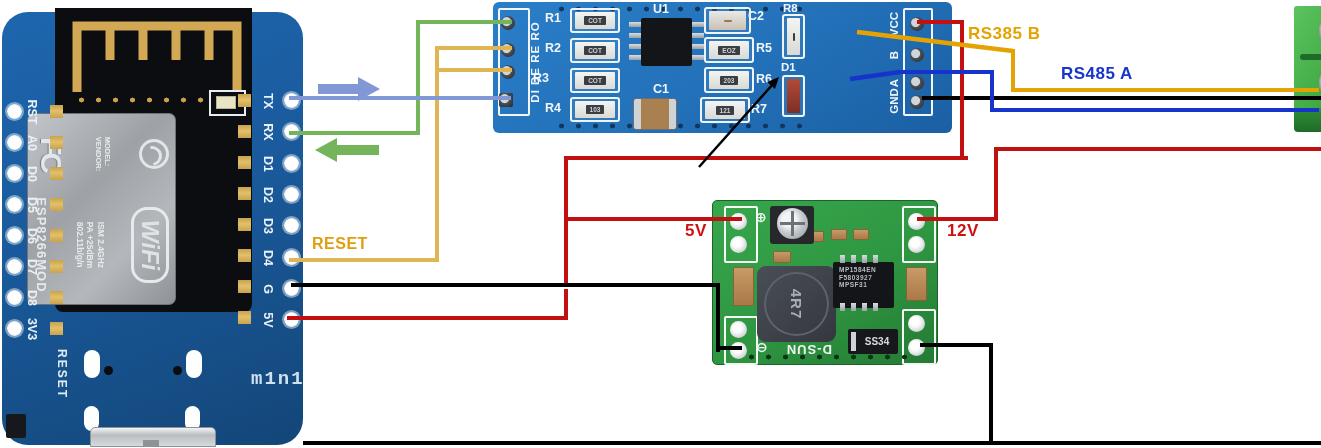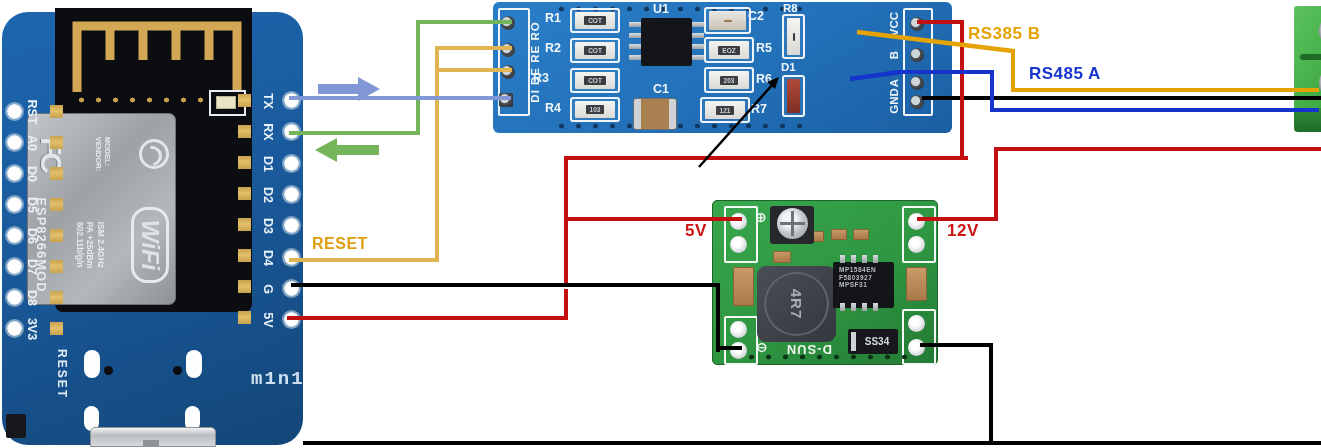--- a/index.html
+++ b/index.html
@@ -368,16 +368,16 @@
     <polygon points="779,77 775,89 767,82" fill="#000"></polygon>
   </svg>
 
   <div class="abs" style="left:318px;top:84px;width:40px;height:10px;background:#8298d6;"></div>
   <div class="tri" style="left:358px;top:77px;border-left:22px solid #8298d6;border-top:12px solid rgba(0,0,0,0);border-bottom:12px solid rgba(0,0,0,0);"></div>
   <div class="abs" style="left:337px;top:145px;width:42px;height:10px;background:#74b45a;"></div>
   <div class="tri" style="left:315px;top:138px;border-right:22px solid #74b45a;border-top:12px solid rgba(0,0,0,0);border-bottom:12px solid rgba(0,0,0,0);"></div>
 
   <div class="netlabel" style="left:312px;top:235px;color:#de9e0e;">RESET</div>
   <div class="netlabel" style="left:968px;top:24px;color:#e5a303;font-size:17px;">RS385 B</div>
-  <div class="netlabel" style="left:1029px;top:64px;color:#1636cd;font-size:17px;">RS485 A</div>
+  <div class="netlabel" style="left:1061px;top:64px;color:#1636cd;font-size:17px;">RS485 A</div>
   <div class="netlabel" style="left:685px;top:221px;color:#ce1212;font-size:17px;">5V</div>
   <div class="netlabel" style="left:947px;top:221px;color:#ce1212;font-size:17px;">12V</div>
 </div>
 
 </body></html>

